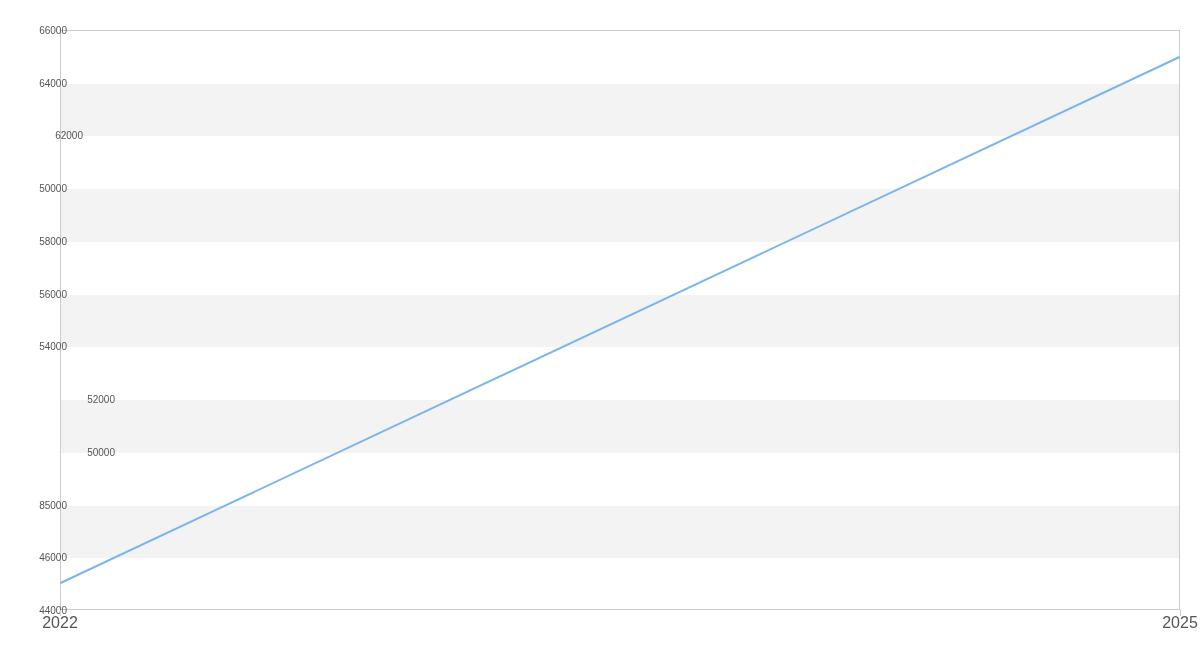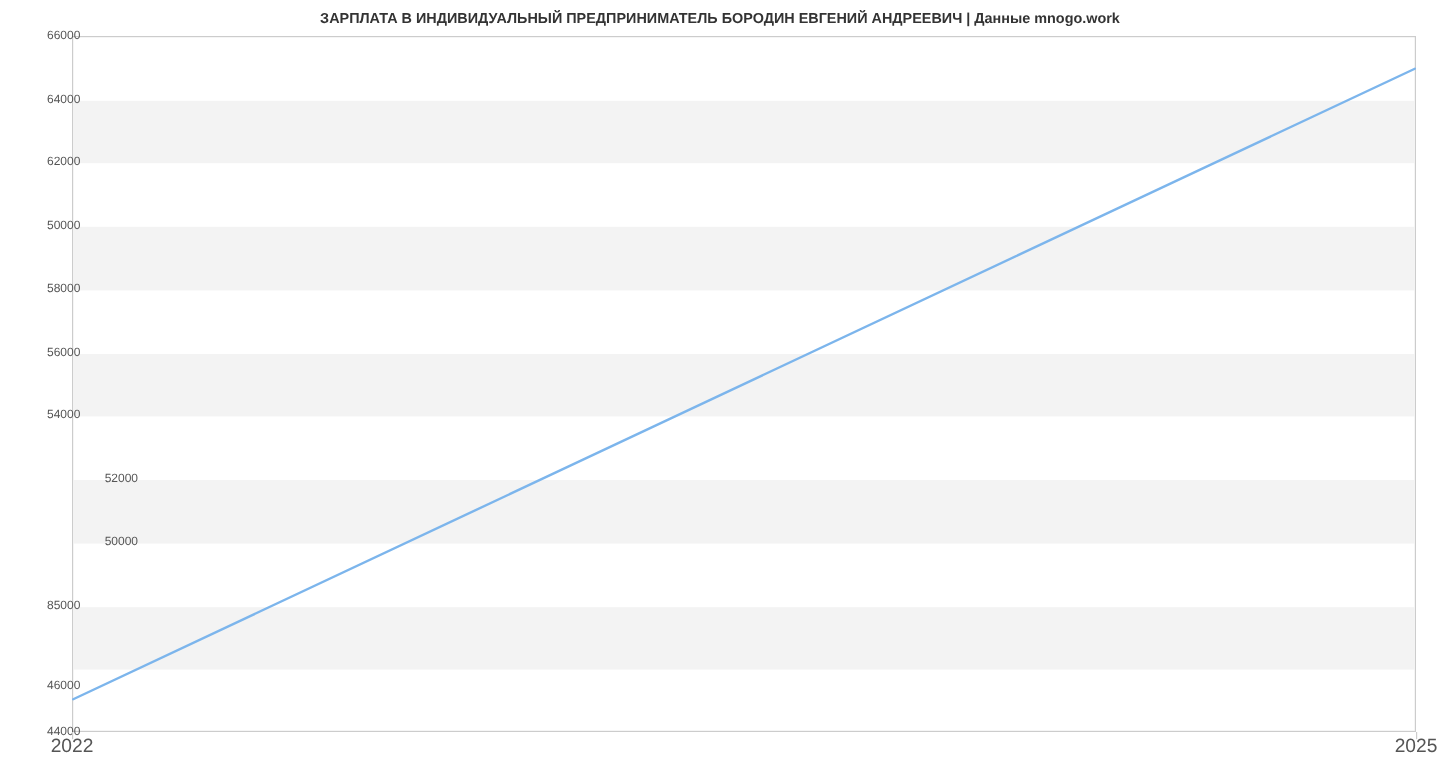--- a/index.html
+++ b/index.html
@@ -77,41 +77,40 @@
     width: 1px;
     height: 6px;
     background: #cccccc;
     top: 610px;
   }
 </style>
 </head>
 <body>
 
 <div class="chart-wrap">
-  <div class="title">ЗАРПЛАТА В ИНДИВИДУАЛЬНЫЙ ПРЕДПРИНИМАТЕЛЬ БОРОДИН ЕВГЕНИЙ АНДРЕЕВИЧ | Данные mnogo.work</div>
 
   <div class="plot-area" id="plot">
     <div class="band" style="top: 474.545px; height: 52.7273px;"></div>
       <div class="band" style="top: 369.091px; height: 52.7273px;"></div>
       <div class="band" style="top: 263.636px; height: 52.7273px;"></div>
       <div class="band" style="top: 158.182px; height: 52.7273px;"></div>
       <div class="band" style="top: 52.7273px; height: 52.7273px;"></div>
       <svg class="line-layer" id="svg-layer" preserveAspectRatio="none" viewBox="0 0 1120 580">
         <path d="M0 553.6363636363636 L1120 26.363636363636374" class="series-line" stroke="#7cb5ec"></path>
       </svg>
   </div>
 <div class="y-tick-label" style="top: 610px;">44000</div>
-    <div class="y-tick-label" style="top: 557.273px; margin-top: 15px;">46000</div>
+    <div class="y-tick-label" style="top: 557.273px;">46000</div>
     <div class="y-tick-label" style="top: 504.545px;">85000</div>
     <div class="y-tick-label" style="top: 451.818px; padding-left: 48px;">50000</div>
     <div class="y-tick-label" style="top: 399.091px; padding-left: 48px;">52000</div>
     <div class="y-tick-label" style="top: 346.364px;">54000</div>
     <div class="y-tick-label" style="top: 293.636px;">56000</div>
     <div class="y-tick-label" style="top: 240.909px;">58000</div>
     <div class="y-tick-label" style="top: 188.182px;">50000</div>
-    <div class="y-tick-label" style="top: 135.455px;">62000</div>
+    <div class="y-tick-label" style="top: 135.455px; margin-left: 16px;">62000</div>
     <div class="y-tick-label" style="top: 82.7273px;">64000</div>
     <div class="y-tick-label" style="top: 30px;">66000</div>
     <div class="x-tick-label" style="left: 60px;">2022</div>
     <div class="tick-mark" style="left: 60px;"></div>
     <div class="x-tick-label" style="left: 1180px;">2025</div>
     <div class="tick-mark" style="left: 1180px;"></div>
   </div>
 
 </body></html>

